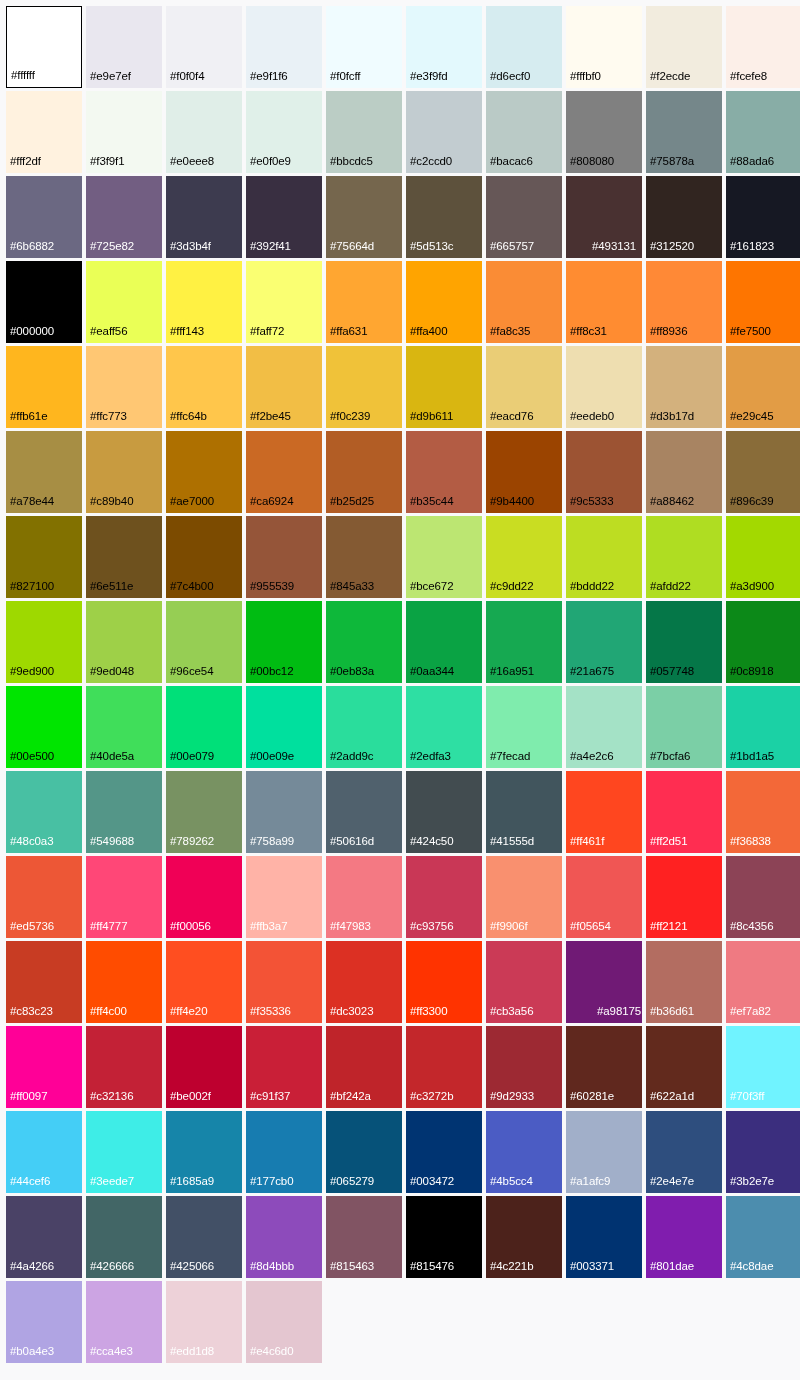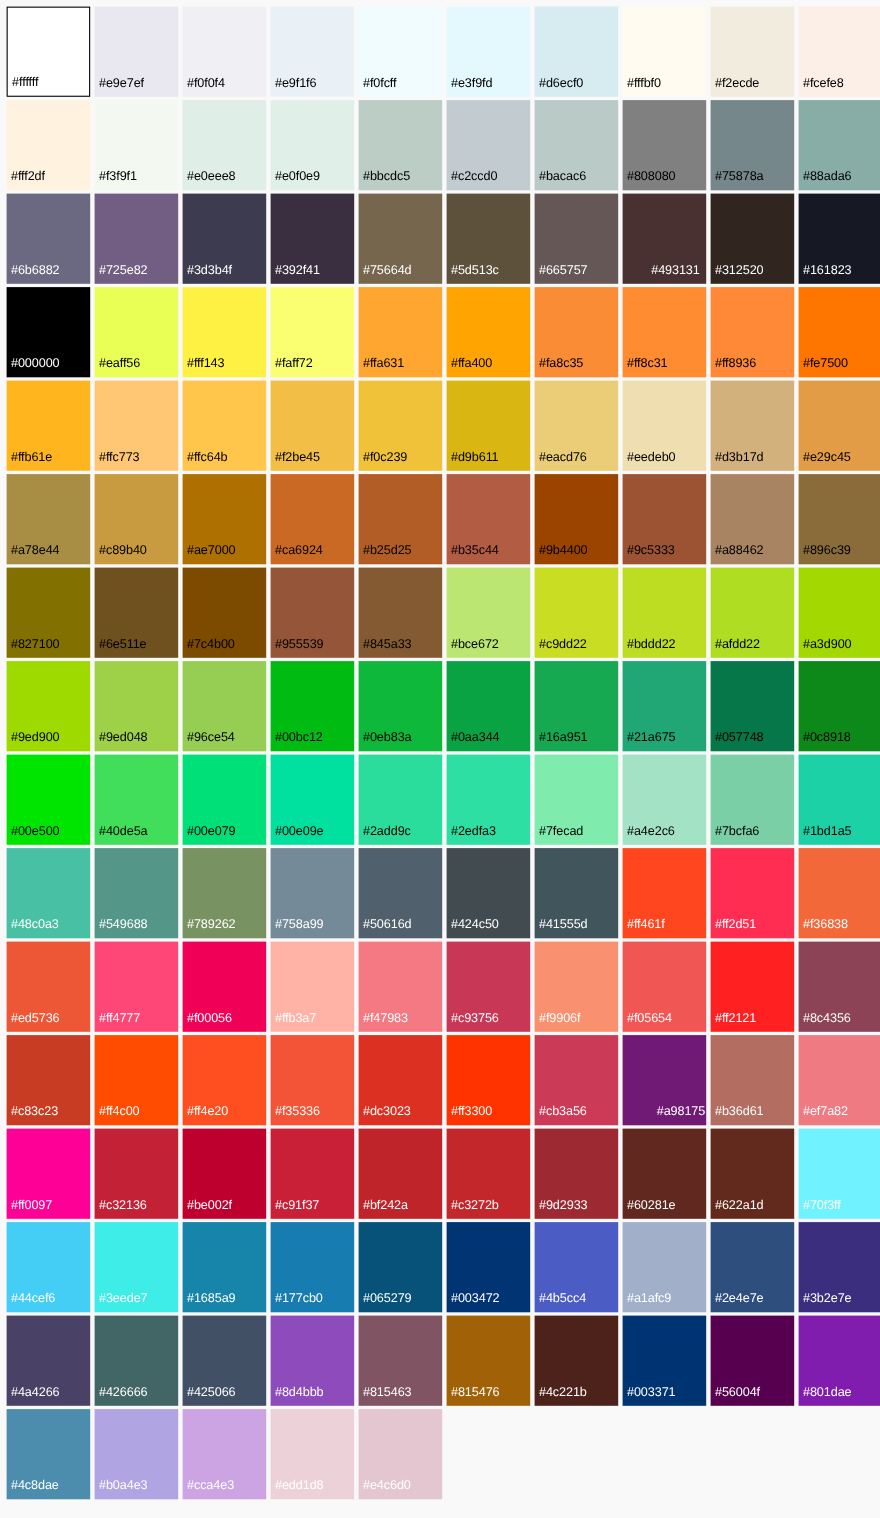--- a/index.html
+++ b/index.html
@@ -485,32 +485,29 @@
     </div>
     <div class="swatch light-text" style="background-color: rgb(66, 80, 102);">
       <span class="swatch-label">#425066</span>
     </div>
     <div class="swatch light-text" style="background-color: rgb(141, 75, 187);">
       <span class="swatch-label">#8d4bbb</span>
     </div>
     <div class="swatch light-text" style="background-color: rgb(129, 84, 99);">
       <span class="swatch-label">#815463</span>
     </div>
-    <div class="swatch light-text" style="background-color: #a16207; text-align: center;">
+    <div class="swatch light-text" style="background-color: #000000; text-align: center;">
       <span class="swatch-label">#815476</span>
     </div>
     <div class="swatch light-text" style="background-color: rgb(76, 34, 27);">
       <span class="swatch-label">#4c221b</span>
     </div>
     <div class="swatch light-text" style="background-color: rgb(0, 51, 113); text-align: center;">
       <span class="swatch-label">#003371</span>
     </div>
-    <div class="swatch light-text" style="background-color: rgb(86, 0, 79);">
-      <span class="swatch-label">#56004f</span>
-    </div>
     <div class="swatch light-text" style="background-color: rgb(128, 29, 174);">
       <span class="swatch-label">#801dae</span>
     </div>
     <div class="swatch light-text" style="background-color: rgb(76, 141, 174);">
       <span class="swatch-label">#4c8dae</span>
     </div>
     <div class="swatch light-text" style="background-color: rgb(176, 164, 227);">
       <span class="swatch-label">#b0a4e3</span>
     </div>
     <div class="swatch light-text" style="background-color: rgb(204, 164, 227);">

